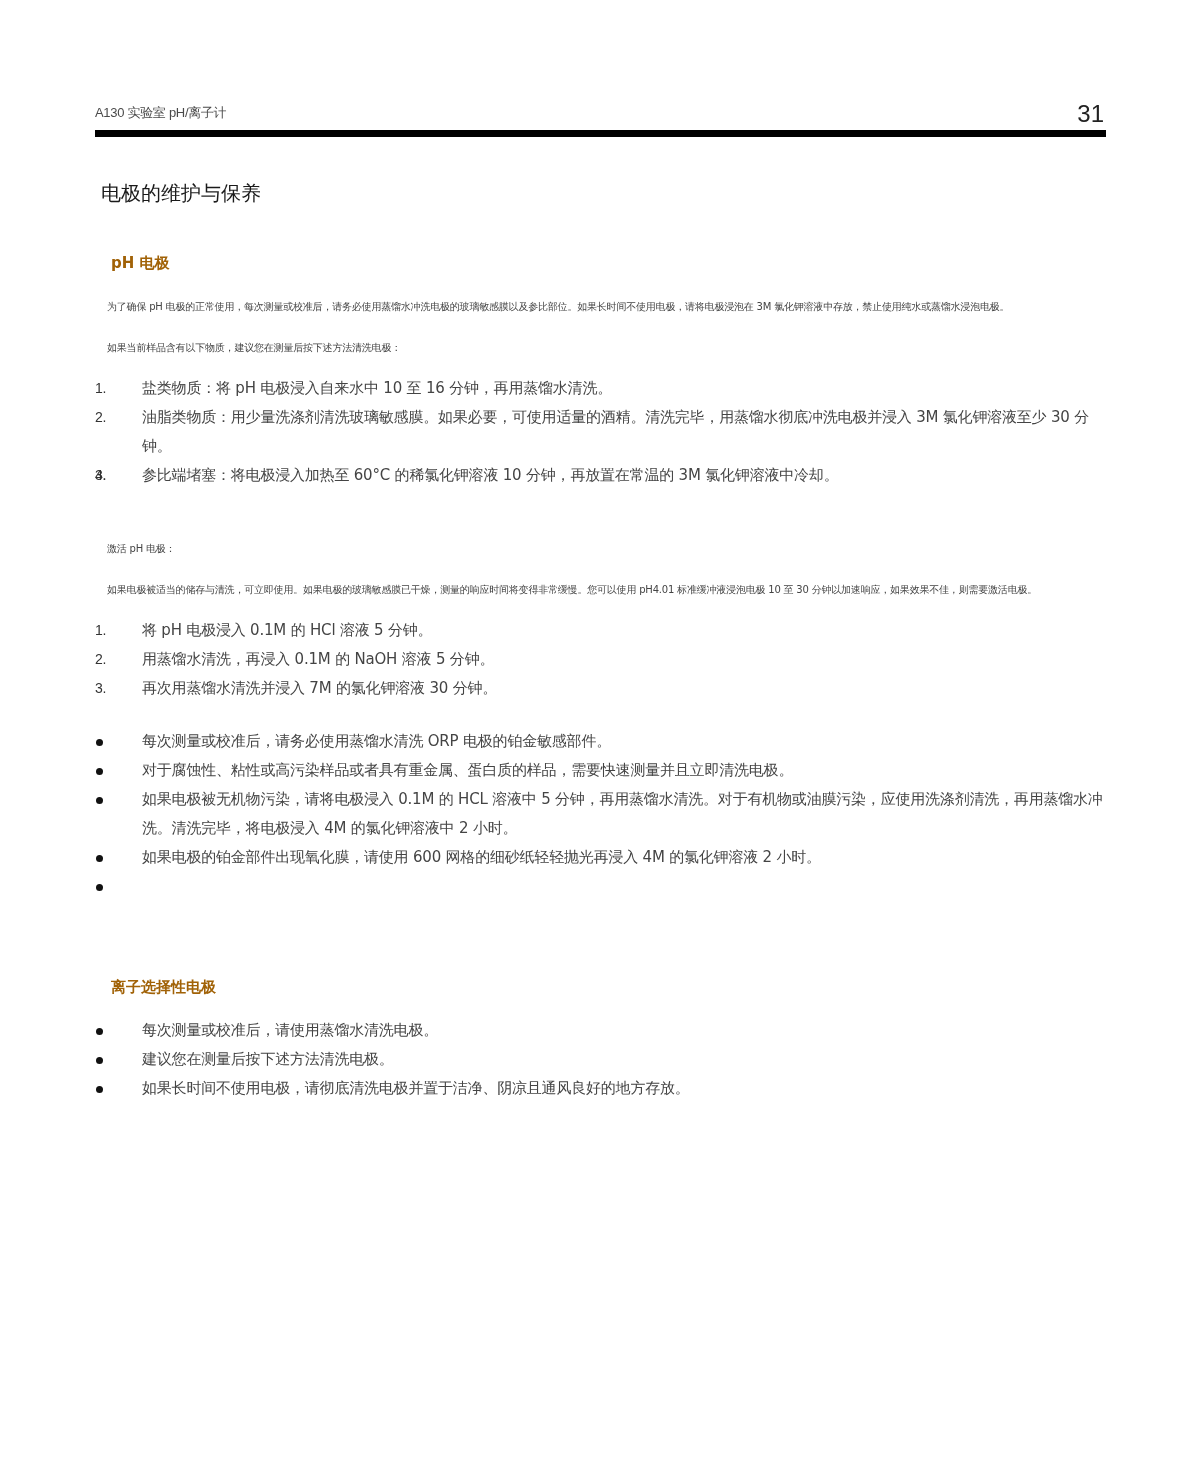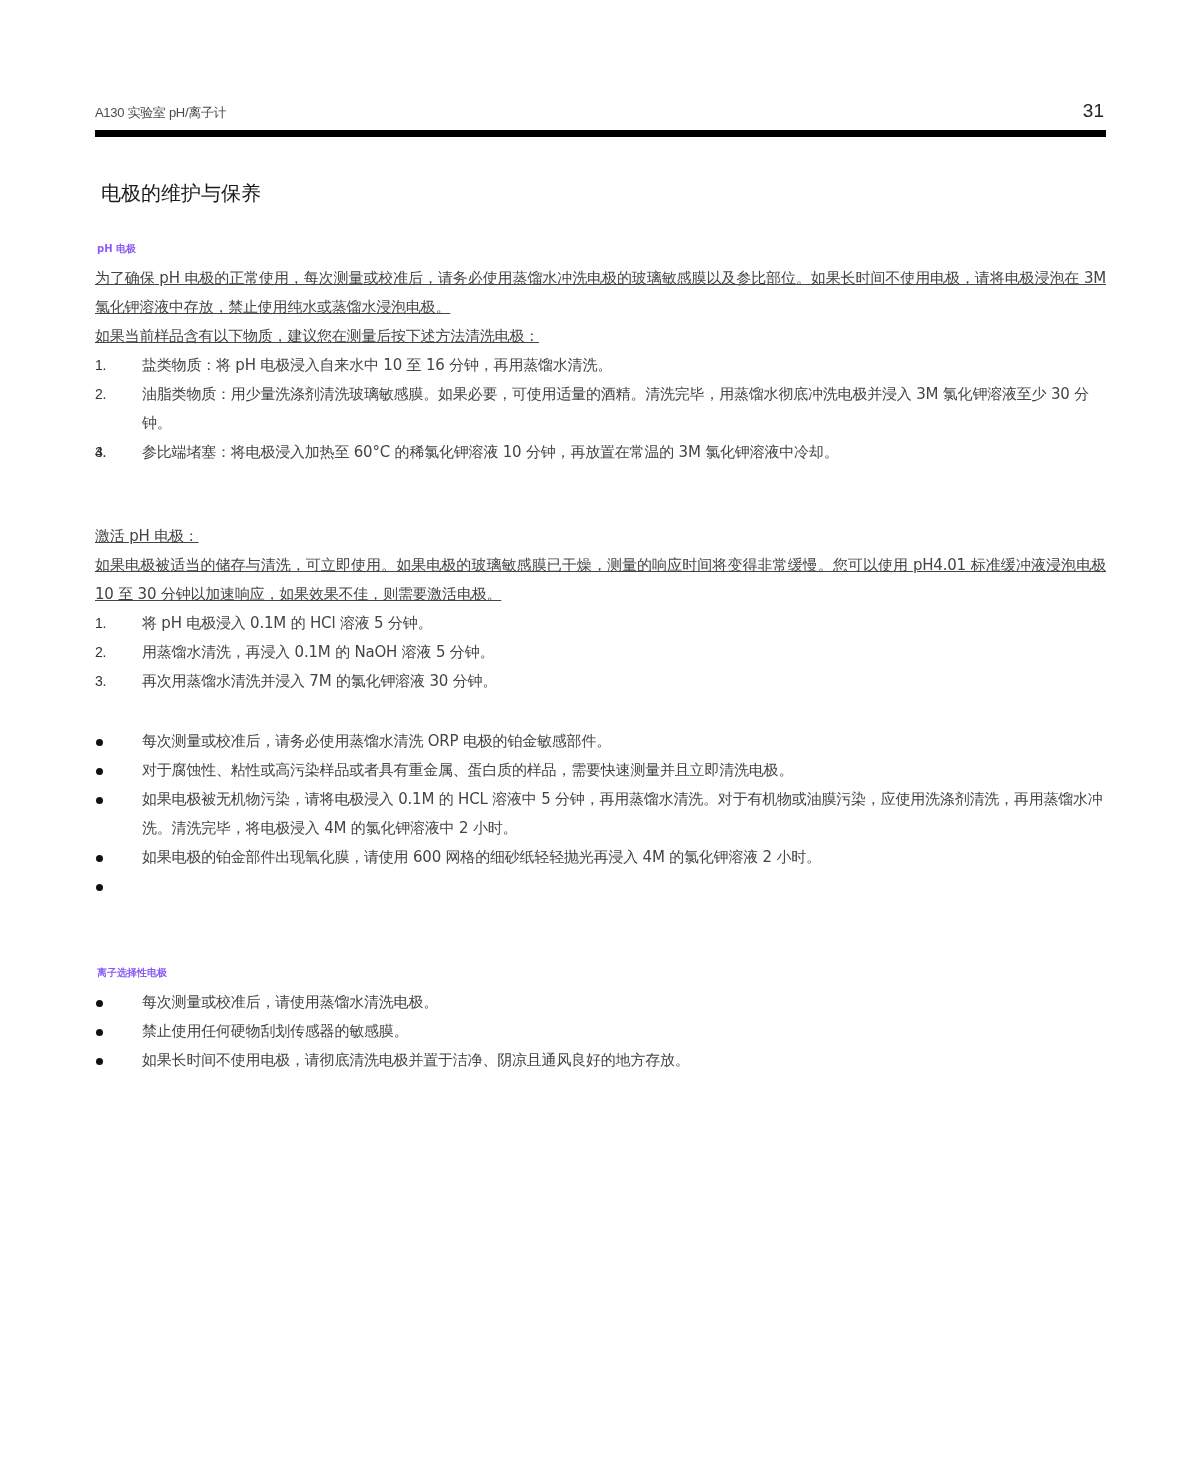--- a/index.html
+++ b/index.html
@@ -36,52 +36,51 @@
       font-family: "Liberation Sans", sans-serif;
       font-size: 13px;
       color: #4a4a4a;
       letter-spacing: -0.3px;
     }
     .page-number {
       position: absolute;
       right: 2px;
       top: 2px;
       font-family: "Liberation Sans", sans-serif;
-      font-size: 19px;
+      font-size: 24px;
       color: #222222;
     }
     .chapter-title {
       position: absolute;
       left: 0;
       top: 174px;
       font-size: 20px;
       color: #1a1a1a;
       font-weight: normal;
       margin: 6px;
     }
     .section {
       position: absolute;
       left: 0;
       width: 1011px;
     }
     .section-heading {
-      font-size: 10px;
-      color: #8b5cf6;
-      margin: 2px;
+      font-size: 15px;
+      color: #a16207;
+      margin: 16px;
       height: 26px;
       line-height: 26px;
     }
     .para {
-      font-size: 15px;
+      font-size: 10px;
       line-height: 29px;
-      margin: 0;
+      margin: 12px;
       color: #444444;
       text-align: justify;
       letter-spacing: -0.2px;
-      text-decoration: underline;
     }
     .list {
       list-style: none;
       margin: 0;
       padding: 0;
     }
     .list-item {
       position: relative;
       padding-left: 47px;
       font-size: 15px;
@@ -188,21 +187,21 @@
 
   <div class="section" style="top:958px;">
     <h2 class="section-heading">离子选择性电极</h2>
     <ul class="list">
       <li class="list-item">
         <span class="bullet-marker"></span>
         <span>每次测量或校准后，请使用蒸馏水清洗电极。</span>
       </li>
       <li class="list-item">
         <span class="bullet-marker"></span>
-        <span>禁止使用任何硬物刮划传感器的敏感膜。</span>
+        <span>建议您在测量后按下述方法清洗电极。</span>
       </li>
       <li class="list-item">
         <span class="bullet-marker"></span>
         <span>如果长时间不使用电极，请彻底清洗电极并置于洁净、阴凉且通风良好的地方存放。</span>
       </li>
     </ul>
   </div>
 
 </div>
 

